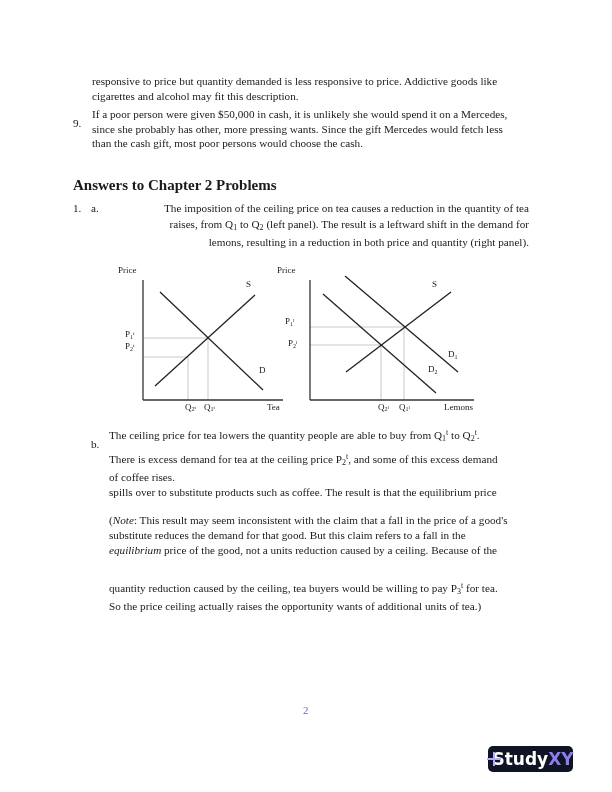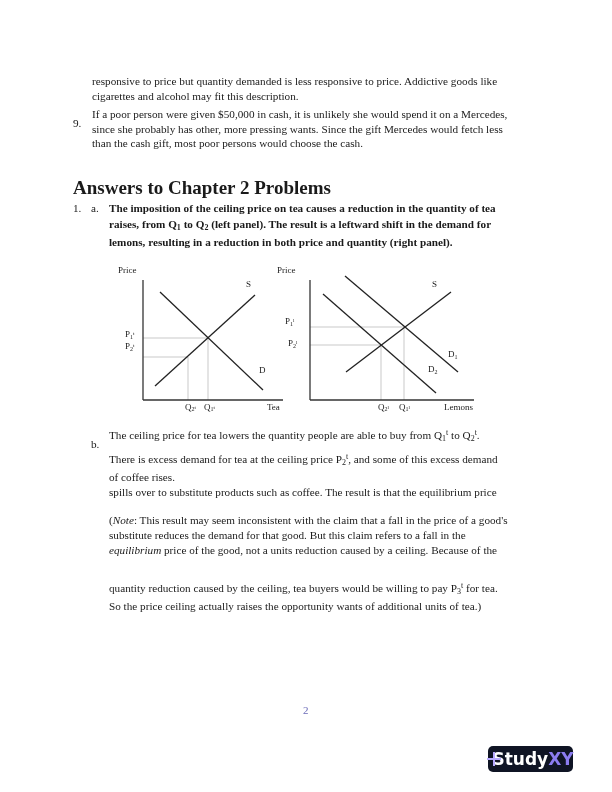--- a/index.html
+++ b/index.html
@@ -1,20 +1,20 @@
 <!DOCTYPE html>
 <html><head>
 <meta charset="utf-8">
 <style>
   html, body { margin:0; padding:0; }
   body { width:612px; height:792px; background:#ffffff; position:relative; overflow:hidden;
          font-family:"Liberation Serif", "DejaVu Serif", serif; color:#1a1a1a; }
   .para { position:absolute; left:92px; width:472px; font-size:11.2px; line-height:14.6px; text-align:justify; }
   .num { position:absolute; font-size:11.2px; line-height:14.6px; }
-  .h2 { position:absolute; left:73px; top:177px; font-size:19px; font-weight:bold; }
+  .h2 { position:absolute; left:73px; top:177px; font-size:15px; font-weight:bold; }
   .sub { font-size:8px; vertical-align:-2px; }
   .sup { font-size:8px; vertical-align:4px; }
   .chart-text { font-family:"Liberation Serif", serif; }
   .page-num { position:absolute; left:303px; top:704px; font-size:11px; color:#6b6bb8; }
   .badge { position:absolute; left:488px; top:746px; width:85px; height:26px; background:#0f1424;
            border-radius:5px; display:flex; align-items:center; justify-content:center; gap:5px;
            font-family:"DejaVu Sans", sans-serif; font-weight:bold; font-size:17px; color:#ffffff; }
   .badge .xy { color:#8b7cf0; }
   .plus { position:relative; width:14px; height:14px; }
   .plus:before, .plus:after { content:""; position:absolute; background:#b6a8ff; }
@@ -33,21 +33,21 @@
 <div class="para" style="top:107px;">
   <div>If a poor person were given $50,000 in cash, it is unlikely she would spend it on a Mercedes,</div>
   <div>since she probably has other, more pressing wants.  Since the gift Mercedes would fetch less</div>
   <div>than the cash gift, most poor persons would choose the cash.</div>
 </div>
 
 <div class="h2">Answers to Chapter 2 Problems</div>
 
 <div class="num" style="left:73px; top:201px;">1.</div>
 <div class="num" style="left:91px; top:201px;">a.</div>
-<div class="para" style="left:109px; width:420px; top:201px; text-align:left; line-height:15.5px;font-weight:bold;">
+<div class="para" style="left:109px; width:420px; top:201px; text-align:right; line-height:15.5px;">
   <div>The imposition of the ceiling price on tea causes a reduction in the quantity of tea</div>
   <div><span>raises, from Q</span><span class="sub">1</span><span> to Q</span><span class="sub">2</span><span> (left panel).  The result is a leftward shift in the demand for</span></div>
   <div>lemons, resulting in a reduction in both price and quantity (right panel).</div>
 </div>
 
 <svg style="position:absolute; left:0; top:0;" width="612" height="792">
   <g class="chart-text" font-size="9" fill="#222">
     <text x="118" y="273">Price</text>
 
     <line x1="143" y1="338" x2="208" y2="338" stroke="#bbb" stroke-width="0.8"></line>

